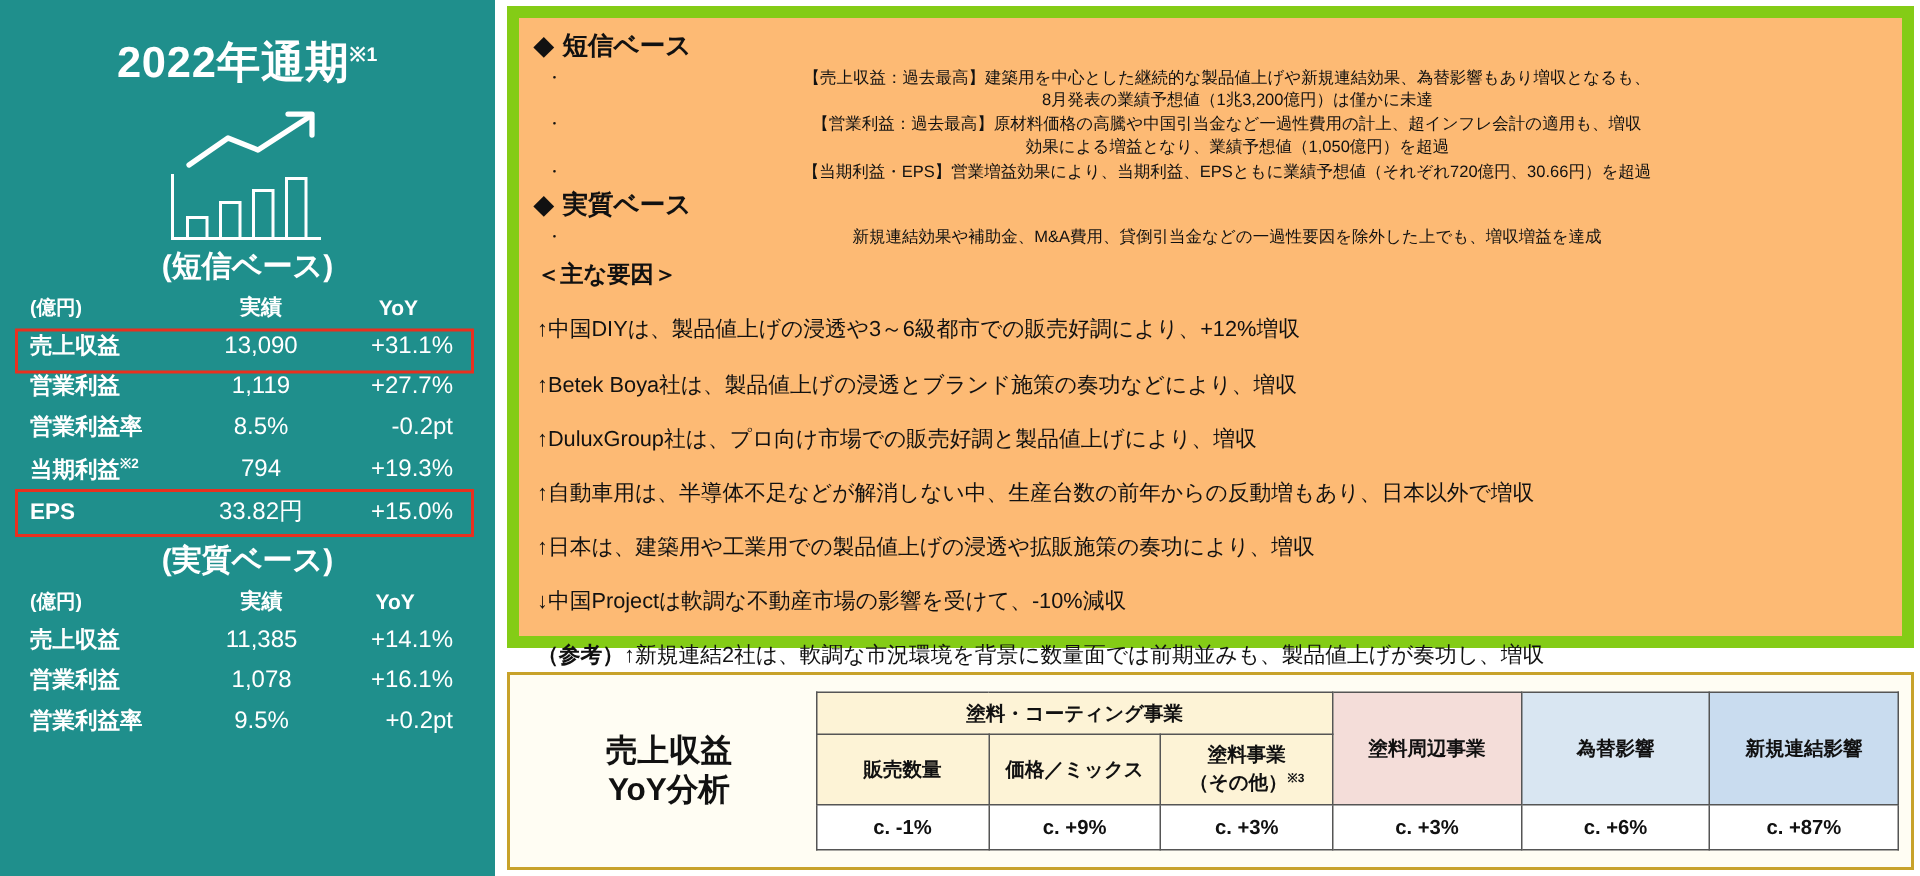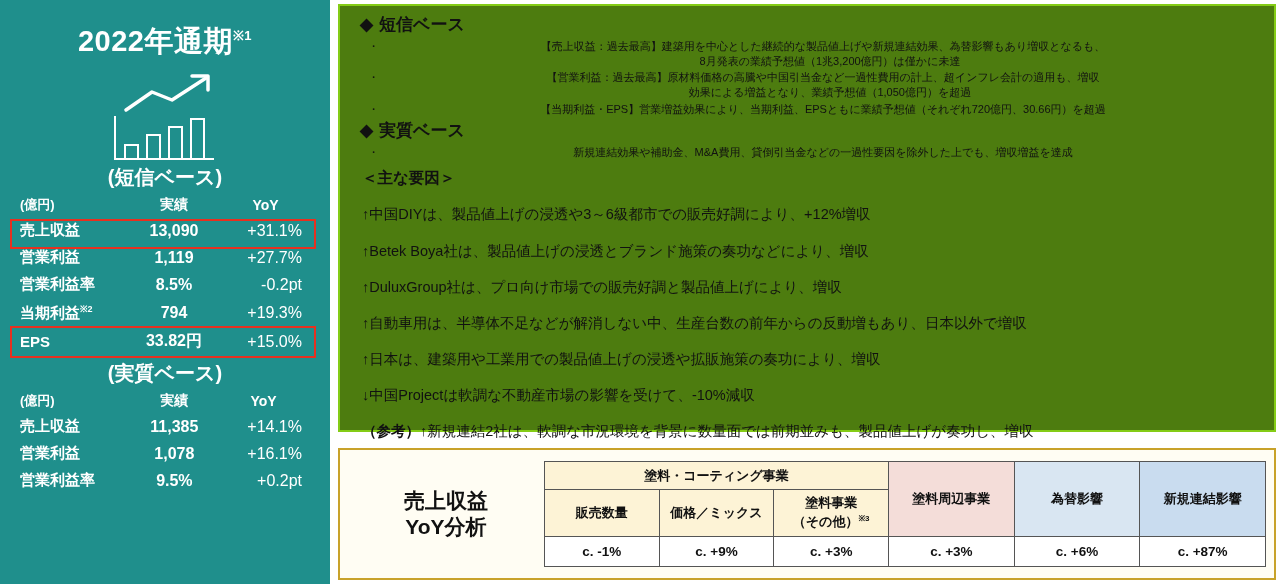--- a/index.html
+++ b/index.html
@@ -93,42 +93,42 @@
     font-size: 16px;
     text-align: center;
     white-space: nowrap;
   }
   table.fin td.lbl {
     text-align: left;
     padding-left: 6px;
     font-weight: bold;
     font-size: 15px;
   }
-  table.fin td.val { text-align: center; font-weight: bold; }
+  table.fin td.val { text-align: center; }
   table.fin td.yoy { text-align: right; padding-right: 14px; }
   table.fin td.lbl .sup { font-size: 9px; vertical-align: super; }
   .boxwrap {
     position: relative;
   }
 
   
   .redbox {
     position: absolute;
     border: 2.5px solid #e8301f;
     pointer-events: none;
   }
 
   
   #right-top {
     position: absolute;
     left: 338px; top: 4px;
     width: 938px; height: 428px;
-    border: 2px solid #84cc16;
-    background: #4d7c0f;
-    padding: 6px 10px 6px 20px;
+    border: 8px solid #84cc16;
+    background: #fdba74;
+    padding: 6px 10px 6px 10px;
     font-size: 14.5px;
     color: #111111;
     line-height: 1.32;
   }
   .hdr {
     font-weight: bold;
     font-size: 17px;
     margin: 2px 0 3px 0;
   }
   .hdr .dia { margin-right: 6px; }

